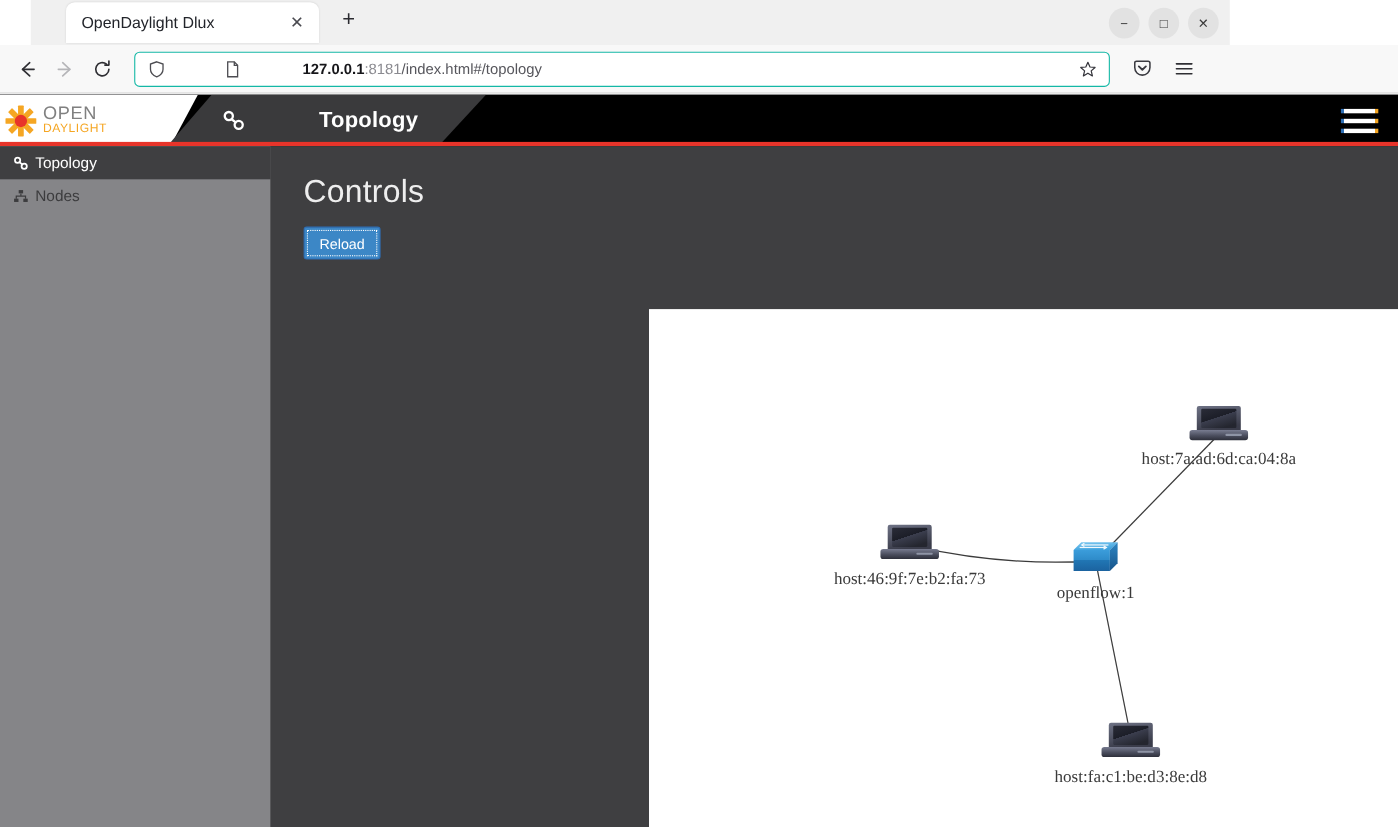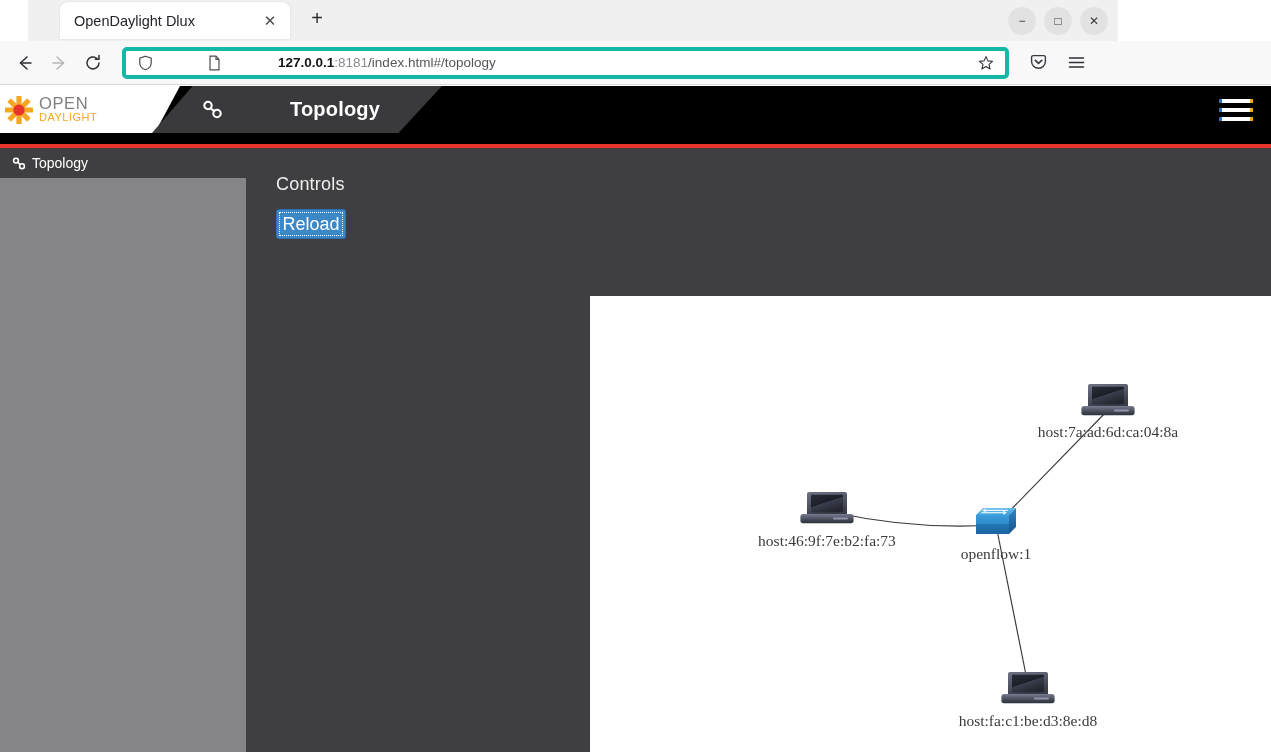--- a/index.html
+++ b/index.html
@@ -66,21 +66,21 @@
   .navbtn {
     width: 34px; height: 32px;
     display: flex; align-items: center; justify-content: center;
     color: #2e2e33; cursor: pointer; border-radius: 5px;
     font-size: 17px;
   }
   .navbtn.disabled { color: #b5b5b8; }
   .urlbar {
     flex: 1; height: 32px; margin: 0 6px 0 12px;
     background: #ffffff;
-    border: 4px solid #14b8a6;
+    border: 1px solid #14b8a6;
     border-radius: 5px;
     display: flex; align-items: center;
     padding: 0 8px;
     max-width: 887px;
     gap: 47px;
   }
   .urlbar .u-icon {
     width: 22px; display: flex; align-items: center; justify-content: center;
     color: #4d4d52;
   }
@@ -100,21 +100,21 @@
   
   .app {
     position: absolute; top: 86px; left: 0;
     width: 1271px; height: 666px;
     background: #3f3f41;
     overflow: hidden;
   }
 
   .odl-header {
     position: relative;
-    width: 1271px; height: 62px;
+    width: 1271px; height: 47px;
     background: #000000;
     overflow: hidden;
   }
   .odl-logo-panel {
     position: absolute; left: 0; top: 0;
     width: 180px; height: 47px;
     background: #ffffff;
     display: flex; align-items: center;
     padding-left: 4px;
     clip-path: polygon(0 0, 100% 0, 86% 100%, 0 100%);
@@ -184,30 +184,30 @@
   }
   .side-label { margin-left: 3px; }
 
   .content {
     flex: 1;
     background: #3f3f41;
     padding: 26px 0 0 30px;
     position: relative;
   }
   .controls-title {
-    font-size: 18px; font-weight: 400; color: #eeeeee;
+    font-size: 29px; font-weight: 400; color: #eeeeee;
     letter-spacing: 0.2px;
   }
   .reload-btn {
     margin-top: 14px;
     width: 70px; height: 30px;
     background: #3c87c6;
     border: 1px solid #2f6fb5;
     color: #ffffff;
-    font-size: 18px;
+    font-size: 13px;
     font-family: "Liberation Sans", sans-serif;
     border-radius: 3px;
     outline: 1px dotted #ffffff;
     outline-offset: -4px;
     cursor: pointer;
     display: flex; align-items: center; justify-content: center;
   }
   .graph-canvas {
     position: absolute;
     left: 344px; top: 148px;
@@ -341,20 +341,31 @@
         <span class="side-ico">
           <svg width="14" height="13" viewBox="0 0 14 13">
             <circle cx="4" cy="3.6" r="2.4" fill="none" stroke="#ffffff" stroke-width="1.6"></circle>
             <circle cx="10" cy="9.2" r="2.4" fill="none" stroke="#ffffff" stroke-width="1.6"></circle>
             <path d="M5.7 5.4 L8.3 7.5" stroke="#ffffff" stroke-width="1.6" stroke-linecap="round"></path>
           </svg>
         </span>
         <span class="side-label">Topology</span>
       </div>
 
+      <div class="side-item">
+        <span class="side-ico">
+          <svg width="14" height="13" viewBox="0 0 14 13">
+            <rect x="5" y="0.8" width="4" height="3" fill="#3c3c3e"></rect>
+            <rect x="0.8" y="8.6" width="4" height="3" fill="#3c3c3e"></rect>
+            <rect x="9.2" y="8.6" width="4" height="3" fill="#3c3c3e"></rect>
+            <path d="M7 3.8 V6.2 M2.8 8.6 V6.2 H11.2 V8.6" fill="none" stroke="#3c3c3e" stroke-width="1.1"></path>
+          </svg>
+        </span>
+        <span class="side-label">Nodes</span>
+      </div>
 
     </div>
 
     <div class="content">
       <div class="controls-title">Controls</div>
       <button class="reload-btn">Reload</button>
 
       <div class="graph-canvas">
         <svg width="756" height="501" viewBox="0 0 756 501">
           <defs>

